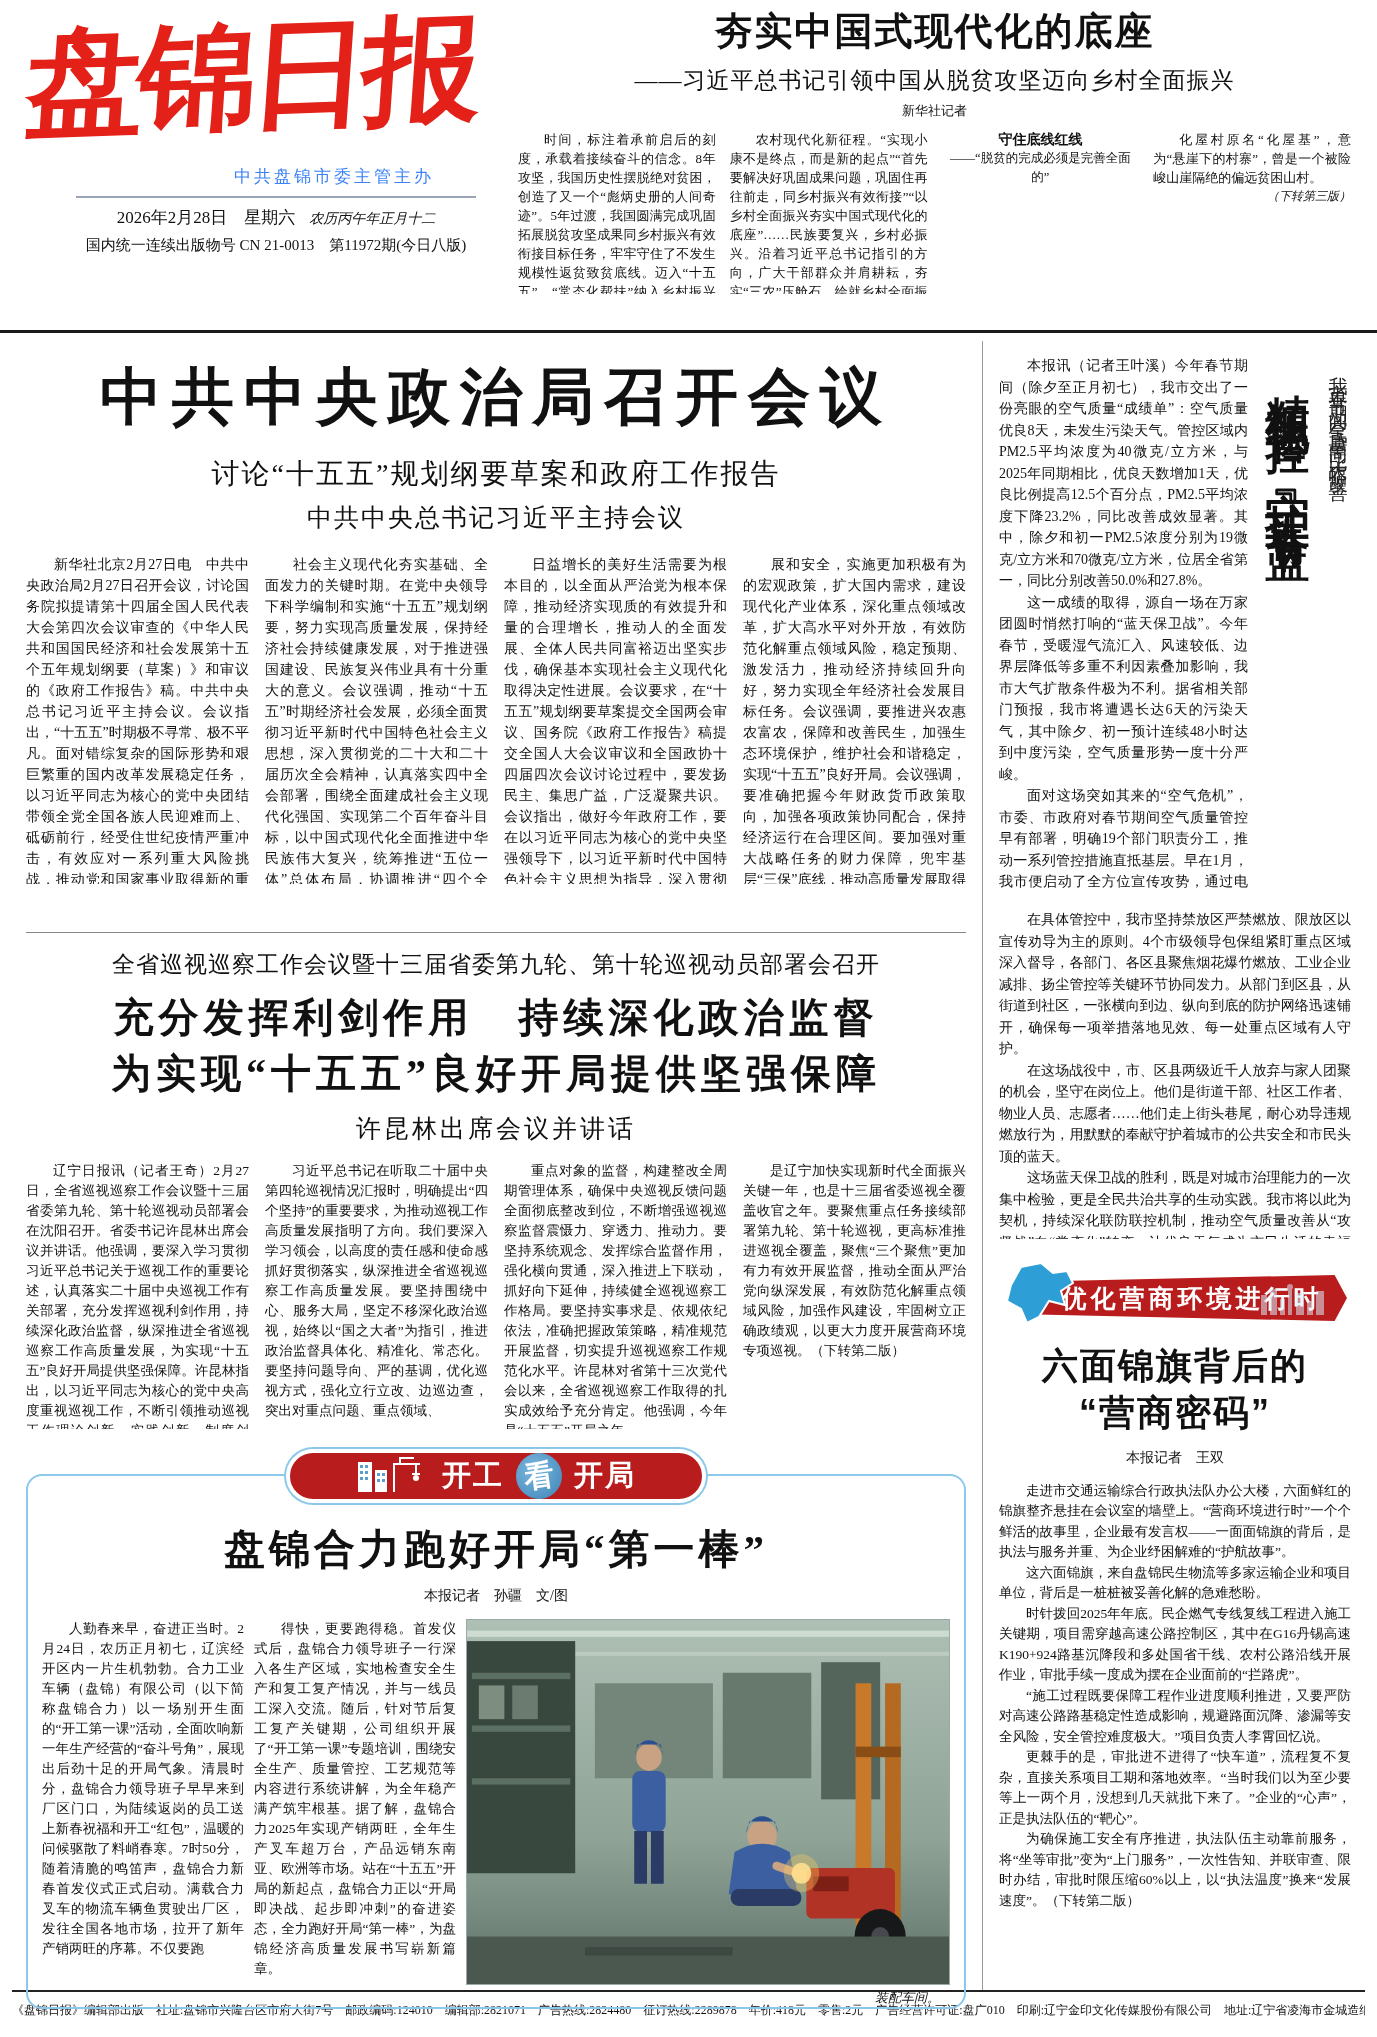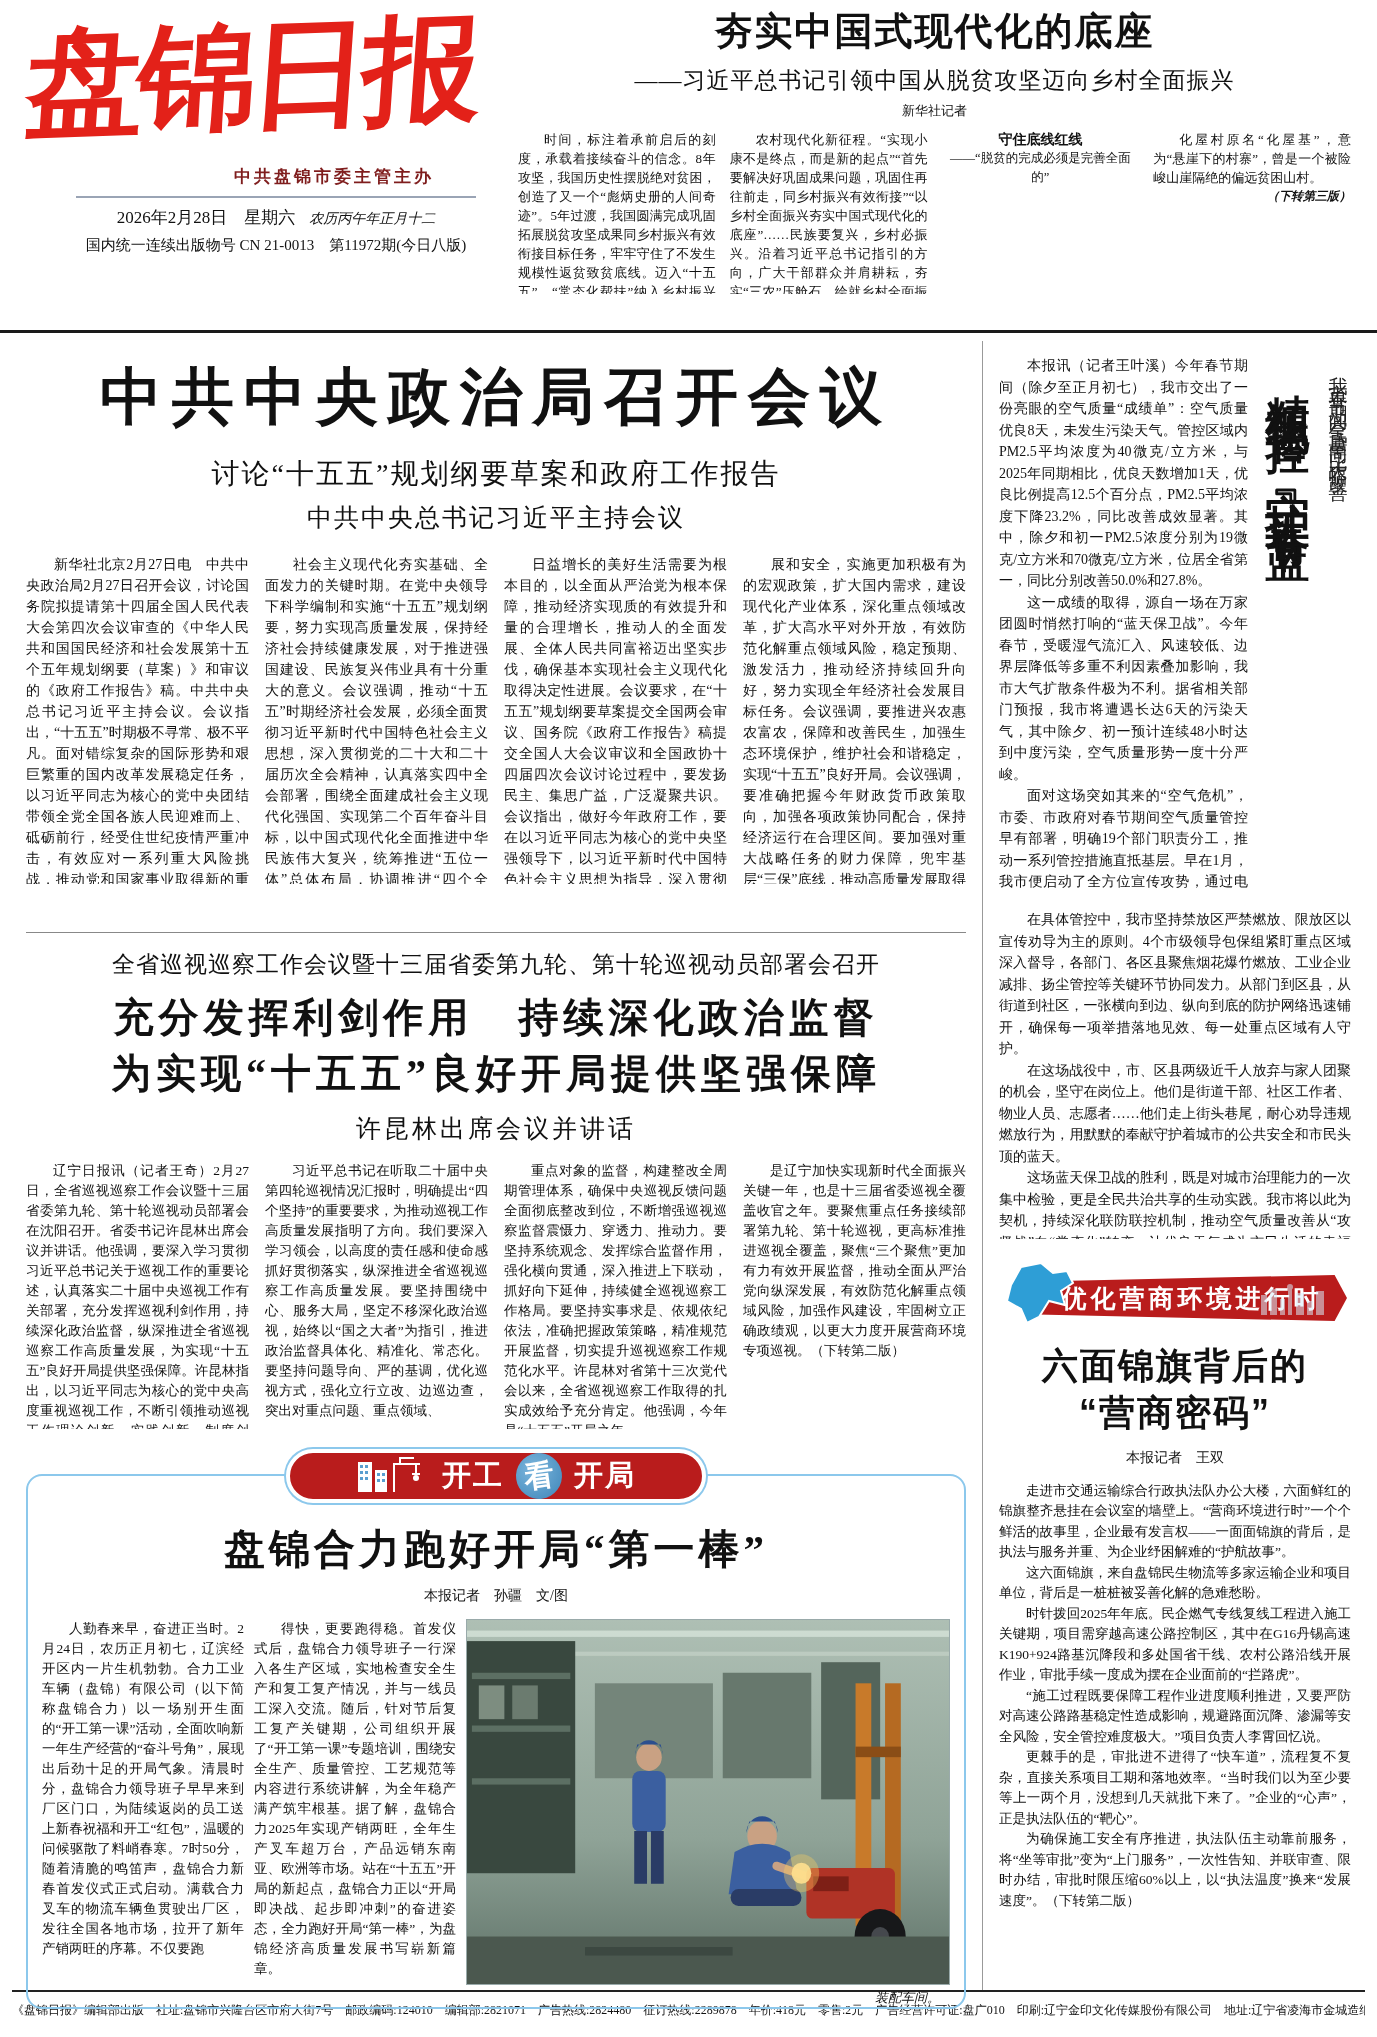--- a/index.html
+++ b/index.html
@@ -7,36 +7,36 @@
   .page { position:relative; width:1377px; height:2037px; margin:0 auto; background:#fff; overflow:hidden; }
 
   
   .header { display:flex; height:333px; border-bottom:3px solid #1a1a1a; padding:0 26px; }
   .masthead-left { width:468px; flex:none; padding-top:8px; }
   .calligraphy { font-size:118px; font-weight:900; color:#e32119; letter-spacing:-6px; line-height:1.3;
                  transform:skewX(-6deg) rotate(-2deg); transform-origin:left center; white-space:nowrap;
                  font-family:"Liberation Serif",serif; }
   .latin-row { display:flex; align-items:center; gap:8px; margin:2px 0 0 150px; }
   .latin-name { color:#29a6df; font-family:"Liberation Sans",sans-serif; font-weight:bold; font-size:29px; letter-spacing:2px; }
-  .organizer { margin:4px 0 0 208px; font-size:17px; font-weight:bold; color:#7f1d1d; letter-spacing:3px; }
+  .organizer { margin:4px 0 0 208px; font-size:17px; font-weight:normal; color:#3b82f6; letter-spacing:3px; }
   .mast-divider { margin:8px 0 6px 50px; border-top:2px solid #9aa4b5; width:400px; }
   .date-block { margin-left:50px; text-align:center; width:400px; line-height:1.7; }
   .date-main { font-size:17px; font-weight:normal; }
   .date-lunar { font-size:14px; font-style:italic; margin-left:10px; }
   .issue-line { font-size:15px; }
 
   .topright { flex:1; padding:6px 0 0 24px; }
   .tr-title { text-align:center; font-size:38px; font-weight:900; letter-spacing:2px; }
   .tr-sub { text-align:center; font-size:23px; margin-top:8px; letter-spacing:1px; font-weight:500; }
   .tr-byline { text-align:center; font-size:13px; margin-top:6px; }
   .tr-cols { display:flex; gap:14px; margin-top:10px; height:164px; overflow:hidden; }
   .tr-col { flex:1; font-size:13px; line-height:19px; text-align:justify; text-indent:2em; overflow:hidden; }
   .tr-subhead { text-indent:0; text-align:center; font-weight:bold; font-size:14px; }
   .tr-subquote { text-indent:0; text-align:center; font-size:12.5px; margin-bottom:2px; }
-  .jump-note { text-align:right; display:block; font-style:italic; font-size:12px;font-weight:bold; }
+  .jump-note { text-align:right; display:block; font-style:italic; font-size:12px; }
 
   
   .body-grid { display:flex; padding:0 26px; height:1657px; }
   .left-area { width:956px; flex:none; padding-right:16px; }
   .right-col { flex:1; border-left:1px solid #999; padding-left:16px;margin-top:8px; }
 
   
   .politburo { height:575px; }
   .pb-headline { text-align:center; font-size:62px; font-weight:900; letter-spacing:10px; margin-top:22px; }
   .pb-deck1 { text-align:center; font-size:28px; margin-top:16px; letter-spacing:2px; }

